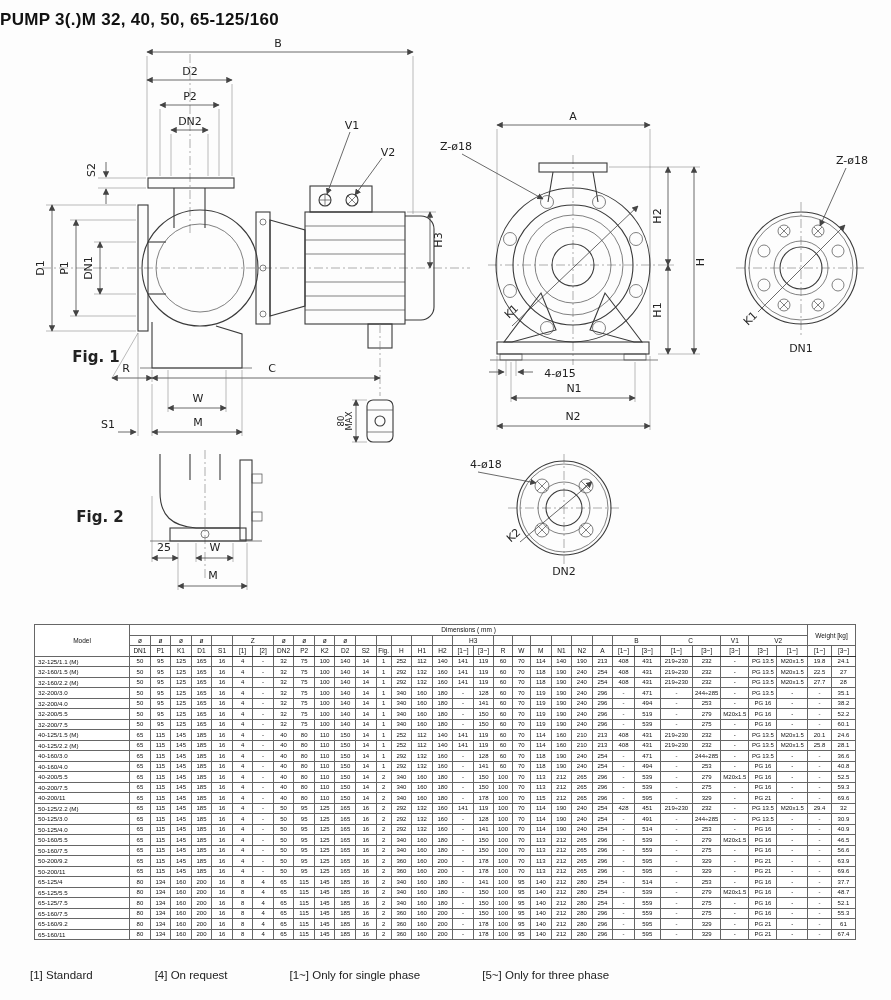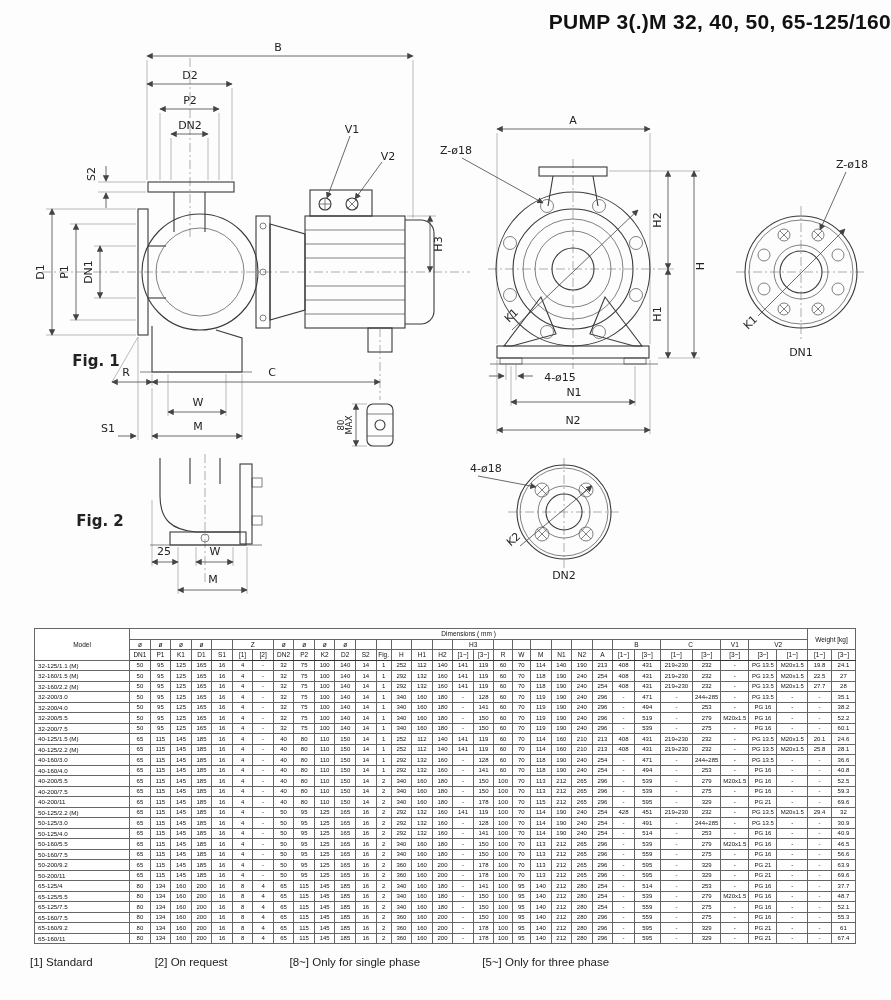--- a/index.html
+++ b/index.html
@@ -1,21 +1,21 @@
 <!DOCTYPE html>
 <html><head>
 <meta charset="utf-8">
 <style>
   html,body{margin:0;padding:0;}
   body{
     width:891px;height:1000px;background:#fdfdfd;color:#1a1a1a;
     font-family:"Liberation Sans",sans-serif;position:relative;overflow:hidden;
   }
   .title{
-    text-align:right;font-weight:bold;font-size:21px;padding-top:10px;
+    text-align:left;font-weight:bold;font-size:17px;padding-top:10px;
     letter-spacing:.3px;color:#111;
   }
   svg{display:block;margin:0 auto;}
   svg text{font-family:"DejaVu Sans",sans-serif;font-size:11px;fill:#222;}
   svg text.fig{font-size:15px;font-weight:bold;}
   svg text.sm{font-size:8.5px;}
   .draw{stroke:#3a3a3a;stroke-width:1.1;fill:none;}
   .draw2{stroke:#4a4a4a;stroke-width:.7;fill:none;}
   .dim{stroke:#444;stroke-width:.8;fill:none;}
   .ext{stroke:#777;stroke-width:.5;fill:none;}
@@ -26,21 +26,21 @@
   }
   th,td{
     border:1px solid #666;font-size:6px;text-align:center;padding:1px 0;
     white-space:nowrap;overflow:hidden;height:7.5px;color:#111;
   }
   th{font-weight:normal;font-size:6.5px;}
   td.model{text-align:left;padding-left:3px;font-size:6.2px;}
   thead tr:last-child th{border-bottom:1.4px solid #333;}
   tr.group-start td{border-top:1.6px solid #333;}
   .footnotes{
-    display:flex;gap:62px;margin:12px 30px 0;font-size:11.5px;color:#222;
+    display:flex;gap:62px;margin:29px 30px 0;font-size:11.5px;color:#222;
   }
 </style>
 </head>
 <body>
 
 <div class="title">PUMP 3(.)M 32, 40, 50, 65-125/160</div>
 
 <svg width="891" height="588" viewBox="0 0 891 588">
   <defs>
     <marker id="ar" viewBox="0 0 10 10" refX="9" refY="5" markerWidth="8" markerHeight="8" orient="auto-start-reverse">
@@ -1398,16 +1398,16 @@
         <td>PG 21</td>
         <td>-</td>
         <td>-</td>
         <td>67.4</td>
       </tr>
     </tbody>
   </table>
 
 <div class="footnotes">
     <span>[1] Standard</span>
-    <span>[2] On request</span>
-    <span>[8~] Only for single phase</span>
+    <span>[4] On request</span>
+    <span>[1~] Only for single phase</span>
     <span>[5~] Only for three phase</span>
   </div>
 
 </body></html>

